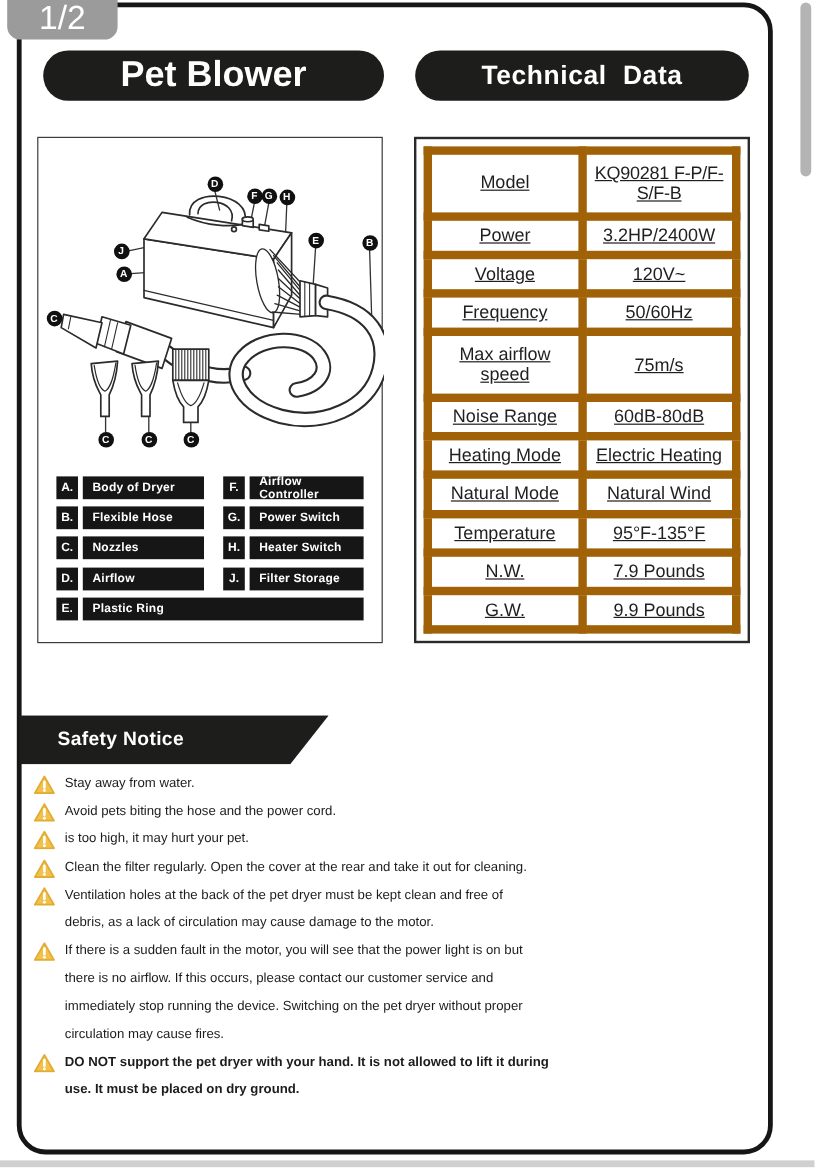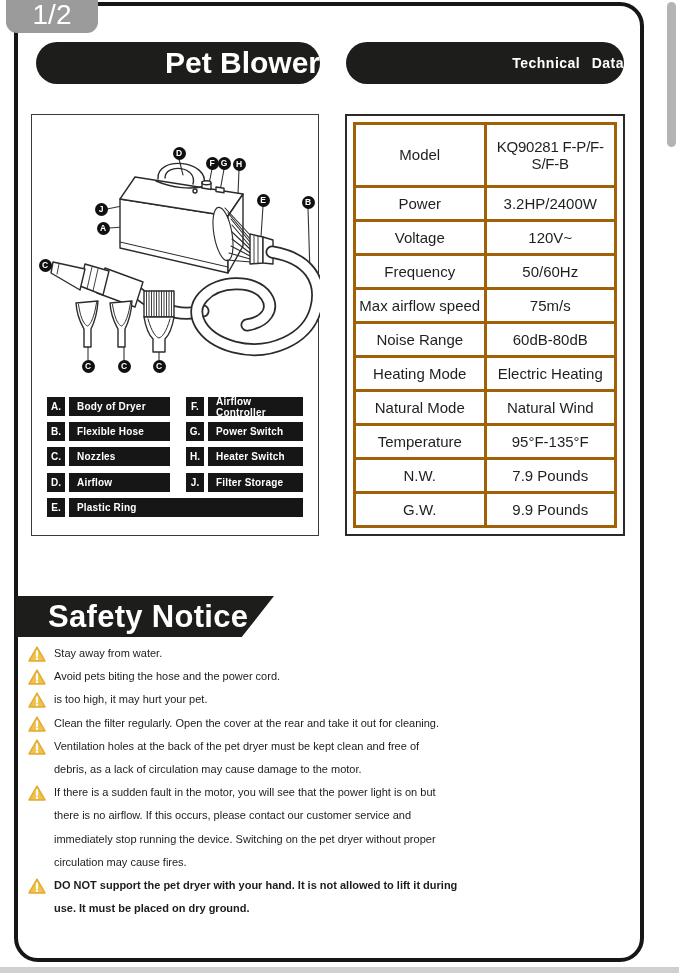--- a/index.html
+++ b/index.html
@@ -28,25 +28,25 @@
     position:absolute; left:667px; top:2px; width:9px; height:145px;
     background:#b4b4b4; border-radius:5px;
   }
   .bottom-strip {
     position:absolute; left:0; top:967px; width:679px; height:6px; background:#d0d0d0;
   }
 
   
   .pill {
     position:absolute; top:42px; height:42px; background:#1d1d1b; border-radius:21px;
-    color:#ffffff; display:flex; align-items:center; justify-content:flex-end;
+    color:#ffffff; display:flex; align-items:center; justify-content:center;
     box-sizing:border-box;
   }
   .pill-left  { left:36px;  width:284px; font-size:30px; font-weight:700; }
-  .pill-right { left:346px; width:278px; font-size:14px; font-weight:700; word-spacing:7px; letter-spacing:0.5px; }
+  .pill-right { left:346px; width:278px; font-size:22px; font-weight:700; word-spacing:7px; letter-spacing:0.5px; }
 
   
   .diagram-panel {
     position:absolute; left:31px; top:114px; width:288px; height:422px;
     border:1.5px solid #3a3a3a; box-sizing:border-box; background:#ffffff;
   }
   .dryer-svg { position:absolute; left:0; top:0; }
   .callout {
     position:absolute; width:13px; height:13px; border-radius:50%;
     background:#101010; color:#ffffff; font-size:8.5px; font-weight:700;
@@ -70,30 +70,30 @@
     display:flex; align-items:center; padding-left:8px; letter-spacing:0.2px;
   }
 
   
   .table-panel {
     position:absolute; left:345px; top:114px; width:280px; height:422px;
     border:2px solid #2a2a2a; box-sizing:border-box; background:#fff; padding:6px;
   }
   table.tech { width:100%; height:100%; border-collapse:collapse; table-layout:fixed; }
   table.tech td {
-    border:3px solid #a16207; text-align:center; vertical-align:middle;
-    font-size:15px; color:#1f1f1f; padding:0 2px;
+    border:7px solid #a16207; text-align:center; vertical-align:middle;
+    font-size:15px; color:#1f1f1f; padding:0 2px;text-decoration:underline;
   }
   td.model-val { font-size:12.5px; letter-spacing:-0.2px; }
 
   
   .safety-banner {
     position:absolute; left:16px; top:596px; width:258px; height:41px;
     background:#1d1d1b; clip-path:polygon(0 0, 100% 0, 87.5% 100%, 0 100%);
-    color:#ffffff; font-size:31px; font-weight:700; line-height:41px;
+    color:#ffffff; font-size:16px; font-weight:700; line-height:41px;
     padding-left:32px; box-sizing:border-box; letter-spacing:0.3px;
   }
   .safety-list { position:absolute; left:28px; top:642px; width:618px; }
   .safety-item { display:flex; align-items:flex-start; color:#1c1c1c; }
   .safety-item .w-icon { flex:0 0 18px; margin:4px 8px 0 0; }
   .safety-lines { font-size:11px; line-height:23.2px; }
   .safety-lines span { display:block; white-space:nowrap; }
   .safety-item.em .safety-lines { font-weight:700; }
 </style>
 </head>

